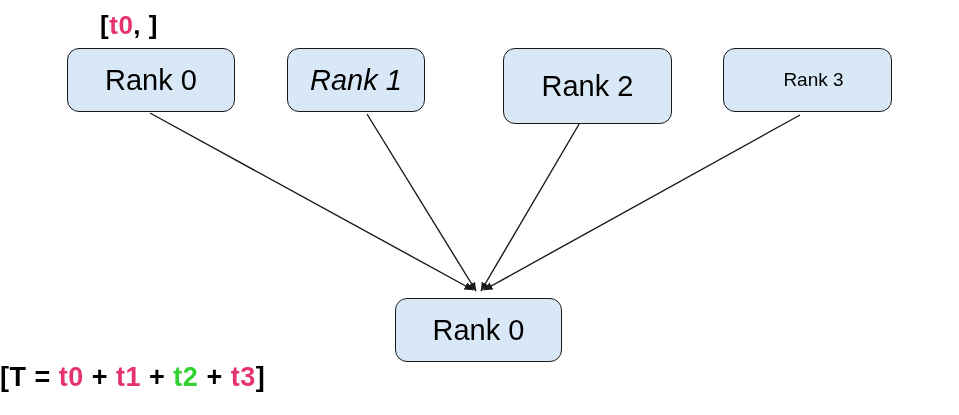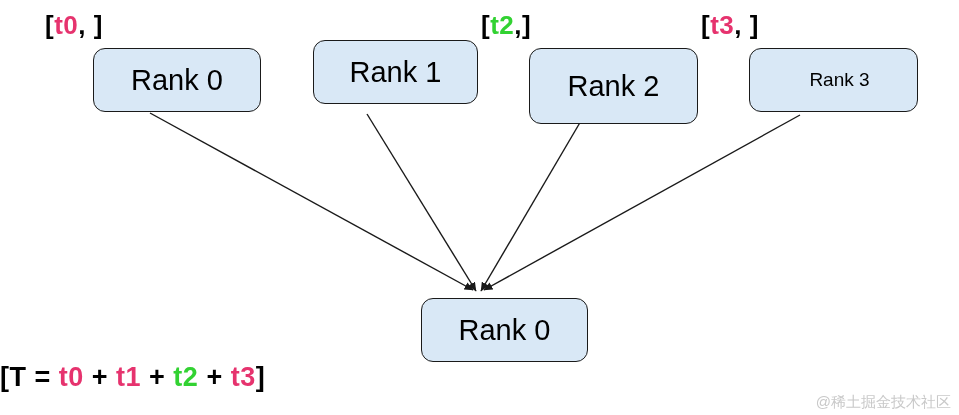--- a/index.html
+++ b/index.html
@@ -22,27 +22,27 @@
     position: absolute;
     background: #d9e8f6;
     border: 1.6px solid #1a1a1a;
     border-radius: 12px;
     display: flex;
     align-items: center;
     justify-content: center;
     font-size: 29px;
     color: #000000;
     box-sizing: border-box;
-    margin-left: 26px;
   }
   .node.small-label { font-size: 19px; }
   .tensor-tag {
     position: absolute;
     top: 10px;
     height: 32px;
+    text-align: center;
     font-size: 26px;
     font-weight: 700;
     white-space: pre;
     transform: translateX(-22px);
     letter-spacing: 0.5px;
   }
   .formula {
     position: absolute;
     left: 0;
     right: 6px;
@@ -55,21 +55,21 @@
   }
   .watermark {
     position: absolute;
     right: 8px;
     bottom: 3px;
     font-size: 15px;
     color: #c9c9c9;
   }
   
   .node-top-0 { left: 67px;  top: 48px; width: 168px; height: 64px; }
-  .node-top-1 { left: 287px; top: 40px; width: 165px; height: 64px; }
+  .node-top-1 { left: 287px; top: 48px; width: 138px; height: 64px; font-style: italic; }
   .node-top-2 { left: 503px; top: 48px; width: 169px; height: 76px; }
   .node-top-3 { left: 723px; top: 48px; width: 169px; height: 64px; padding-left: 12px; }
   .node-bottom { left: 395px; top: 298px; width: 167px; height: 64px; }
   .tag-0 { left: 67px;  width: 168px; }
   .tag-1 { left: 287px; width: 165px; }
   .tag-2 { left: 503px; width: 169px; }
   .tag-3 { left: 723px; width: 169px; }
 </style>
 </head>
 <body>
@@ -82,37 +82,34 @@
         <path d="M0,0 L9,4 L0,8 z" fill="#1a1a1a"></path>
       </marker>
     </defs>
     <line x1="150" y1="113" x2="473" y2="290" stroke="#1a1a1a" stroke-width="1.4" marker-end="url(#arrow)"></line>
     <line x1="367" y1="114" x2="476" y2="291" stroke="#1a1a1a" stroke-width="1.4" marker-end="url(#arrow)"></line>
     <line x1="585" y1="114" x2="481" y2="291" stroke="#1a1a1a" stroke-width="1.4" marker-end="url(#arrow)"></line>
     <line x1="800" y1="115" x2="484" y2="290" stroke="#1a1a1a" stroke-width="1.4" marker-end="url(#arrow)"></line>
   </svg>
 
   <div class="tensor-tag tag-0"><span>[</span><span style="color: rgb(230, 51, 110);">t0</span><span>, ]</span></div>
-  <div class="tensor-tag tag-2"><span>[</span><span style="color: rgb(50, 210, 50);">t2</span><span>,]</span></div>
-  <div class="tensor-tag tag-3"><span>[</span><span style="color: rgb(230, 51, 110);">t3</span><span>, ]</span></div>
 
   <div class="node node-top-0">
       <span>Rank 0</span>
     </div>
   <div class="node node-top-1">
       <span>Rank 1</span>
     </div>
   <div class="node node-top-2">
       <span>Rank 2</span>
     </div>
   <div class="node node-top-3 small-label">
       <span>Rank 3</span>
     </div>
 
   <div class="node node-bottom">
       <span>Rank 0</span>
     </div>
 
   <div class="formula"><span>[T = </span><span style="color: rgb(230, 51, 110);">t0</span><span> + </span><span style="color: rgb(230, 51, 110);">t1</span><span> + </span><span style="color: rgb(50, 210, 50);">t2</span><span> + </span><span style="color: rgb(230, 51, 110);">t3</span><span>]</span></div>
 
-  <div class="watermark">@稀土掘金技术社区</div>
 
 </div>
 
 </body></html>

